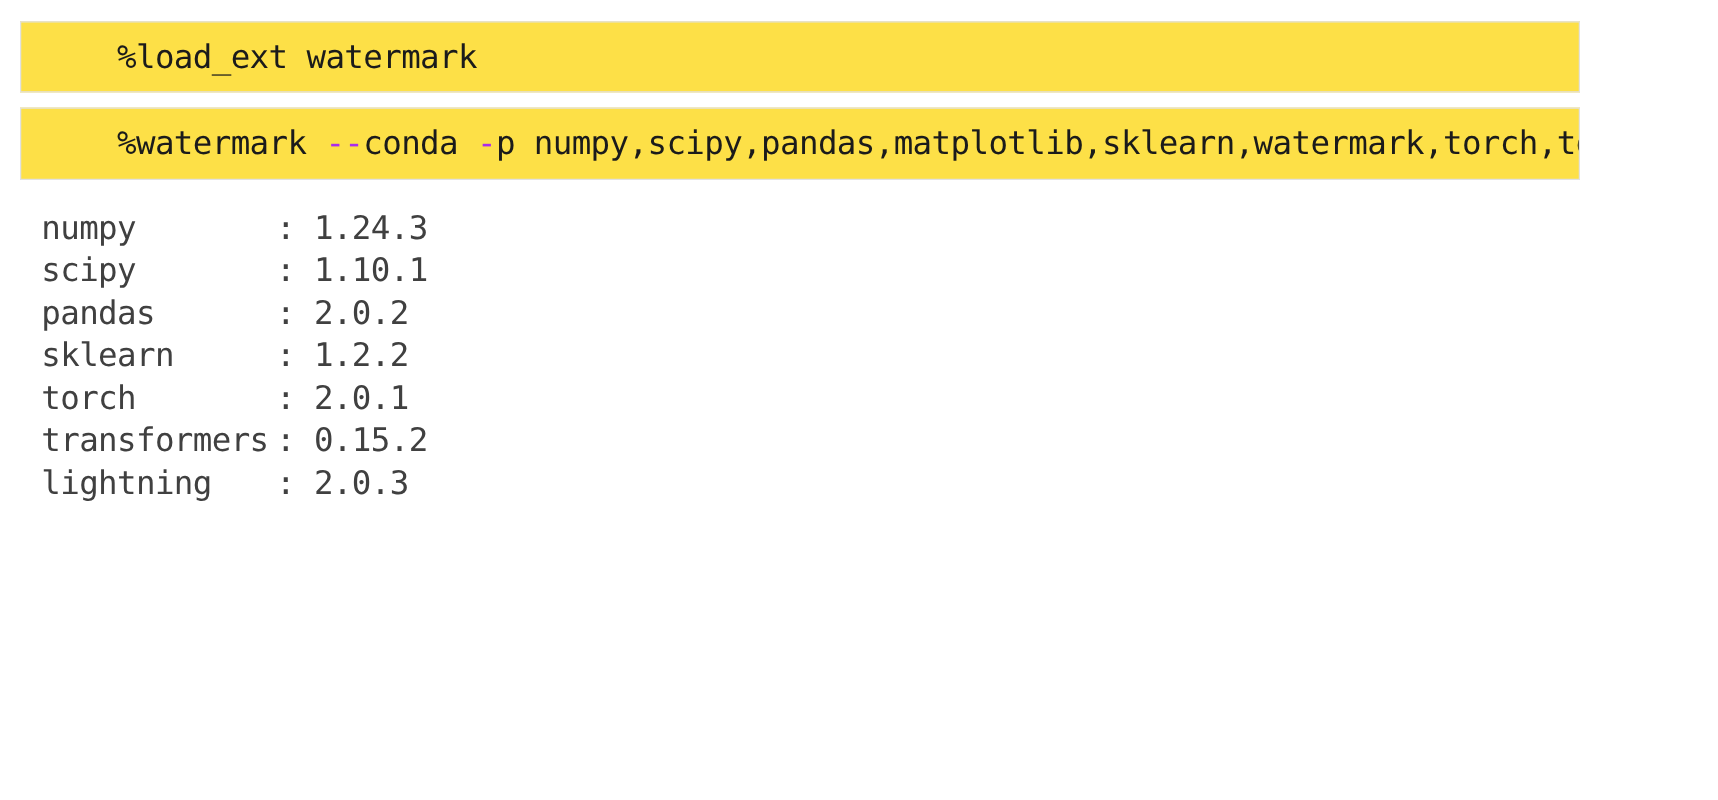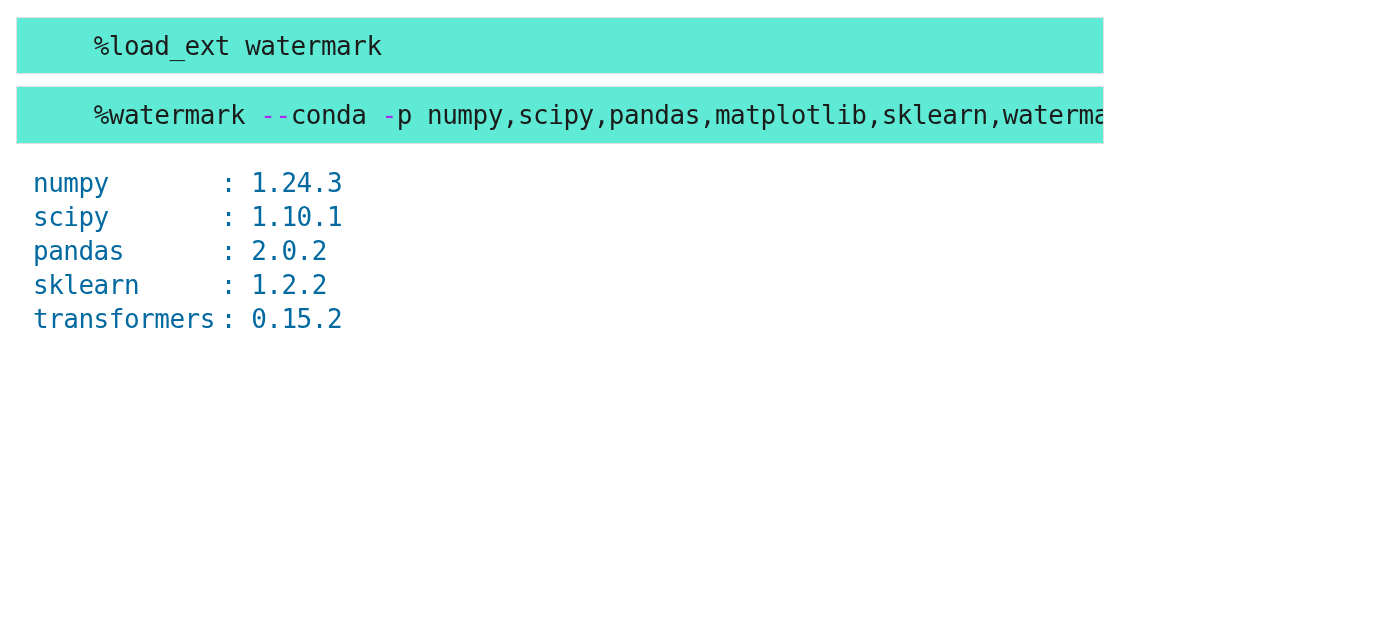--- a/index.html
+++ b/index.html
@@ -10,22 +10,22 @@
     width: 1374px;
     height: 640px;
     background: #ffffff;
     position: relative;
     overflow: hidden;
     font-family: "DejaVu Sans Mono", "Liberation Mono", monospace;
   }
   .cell {
     position: absolute;
     left: 16px;
-    width: 1088px;
-    background: #5eead4;
+    width: 1248px;
+    background: #fde047;
     border: 1px solid #e1e1e1;
     box-sizing: border-box;
     display: flex;
     align-items: center;
     padding-left: 16px;
     overflow: hidden;
   }
   #cell1 { top: 17px; height: 57px; }
   #cell2 { top: 86px; height: 58px; }
   .code-line {
@@ -36,21 +36,21 @@
   }
   .tok-op {
     color: #aa2beb;
   }
   .output {
     position: absolute;
     left: 33px;
     top: 166px;
     font-size: 26px;
     line-height: 34px;
-    color: #0369a1;
+    color: #404040;
     letter-spacing: -0.5px;
   }
   .out-line {
     white-space: pre;
     height: 34px;
   }
   .pkg-name {
     display: inline-block;
     width: 12ch;
   }
@@ -68,15 +68,17 @@
   <div class="code-line">
     <span class="tok">%watermark </span><span class="tok tok-op">--</span><span class="tok">conda</span><span class="tok"> </span><span class="tok tok-op">-</span><span class="tok">p</span><span class="tok"> numpy,scipy,pandas,matplotlib,sklearn,watermark,torch,torchvisi</span>
   </div>
 </div>
 
 <div class="output">
   <div class="out-line"><span class="pkg-name">numpy</span><span>: </span><span>1.24.3</span></div>
   <div class="out-line"><span class="pkg-name">scipy</span><span>: </span><span>1.10.1</span></div>
   <div class="out-line"><span class="pkg-name">pandas</span><span>: </span><span>2.0.2</span></div>
   <div class="out-line"><span class="pkg-name">sklearn</span><span>: </span><span>1.2.2</span></div>
+  <div class="out-line"><span class="pkg-name">torch</span><span>: </span><span>2.0.1</span></div>
   <div class="out-line"><span class="pkg-name">transformers</span><span>: </span><span>0.15.2</span></div>
+  <div class="out-line"><span class="pkg-name">lightning</span><span>: </span><span>2.0.3</span></div>
   <div class="out-line"></div>
 </div>
 
 </body></html>

